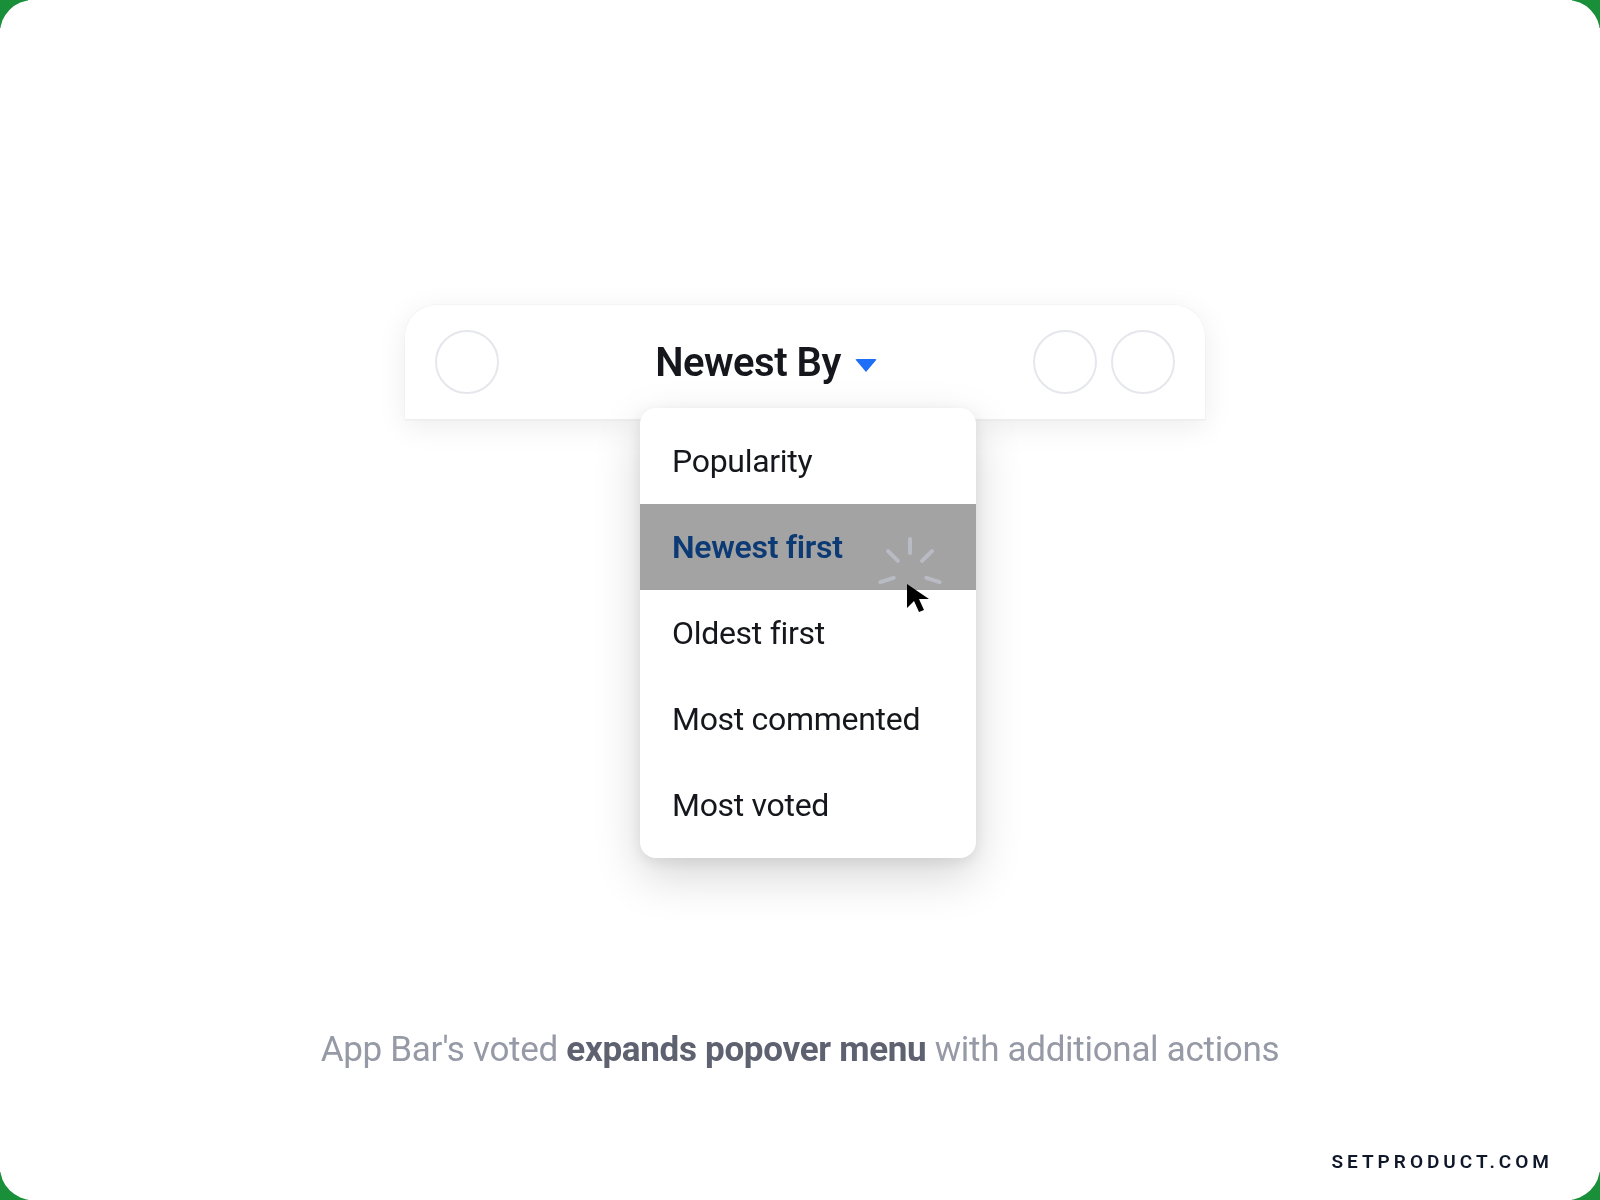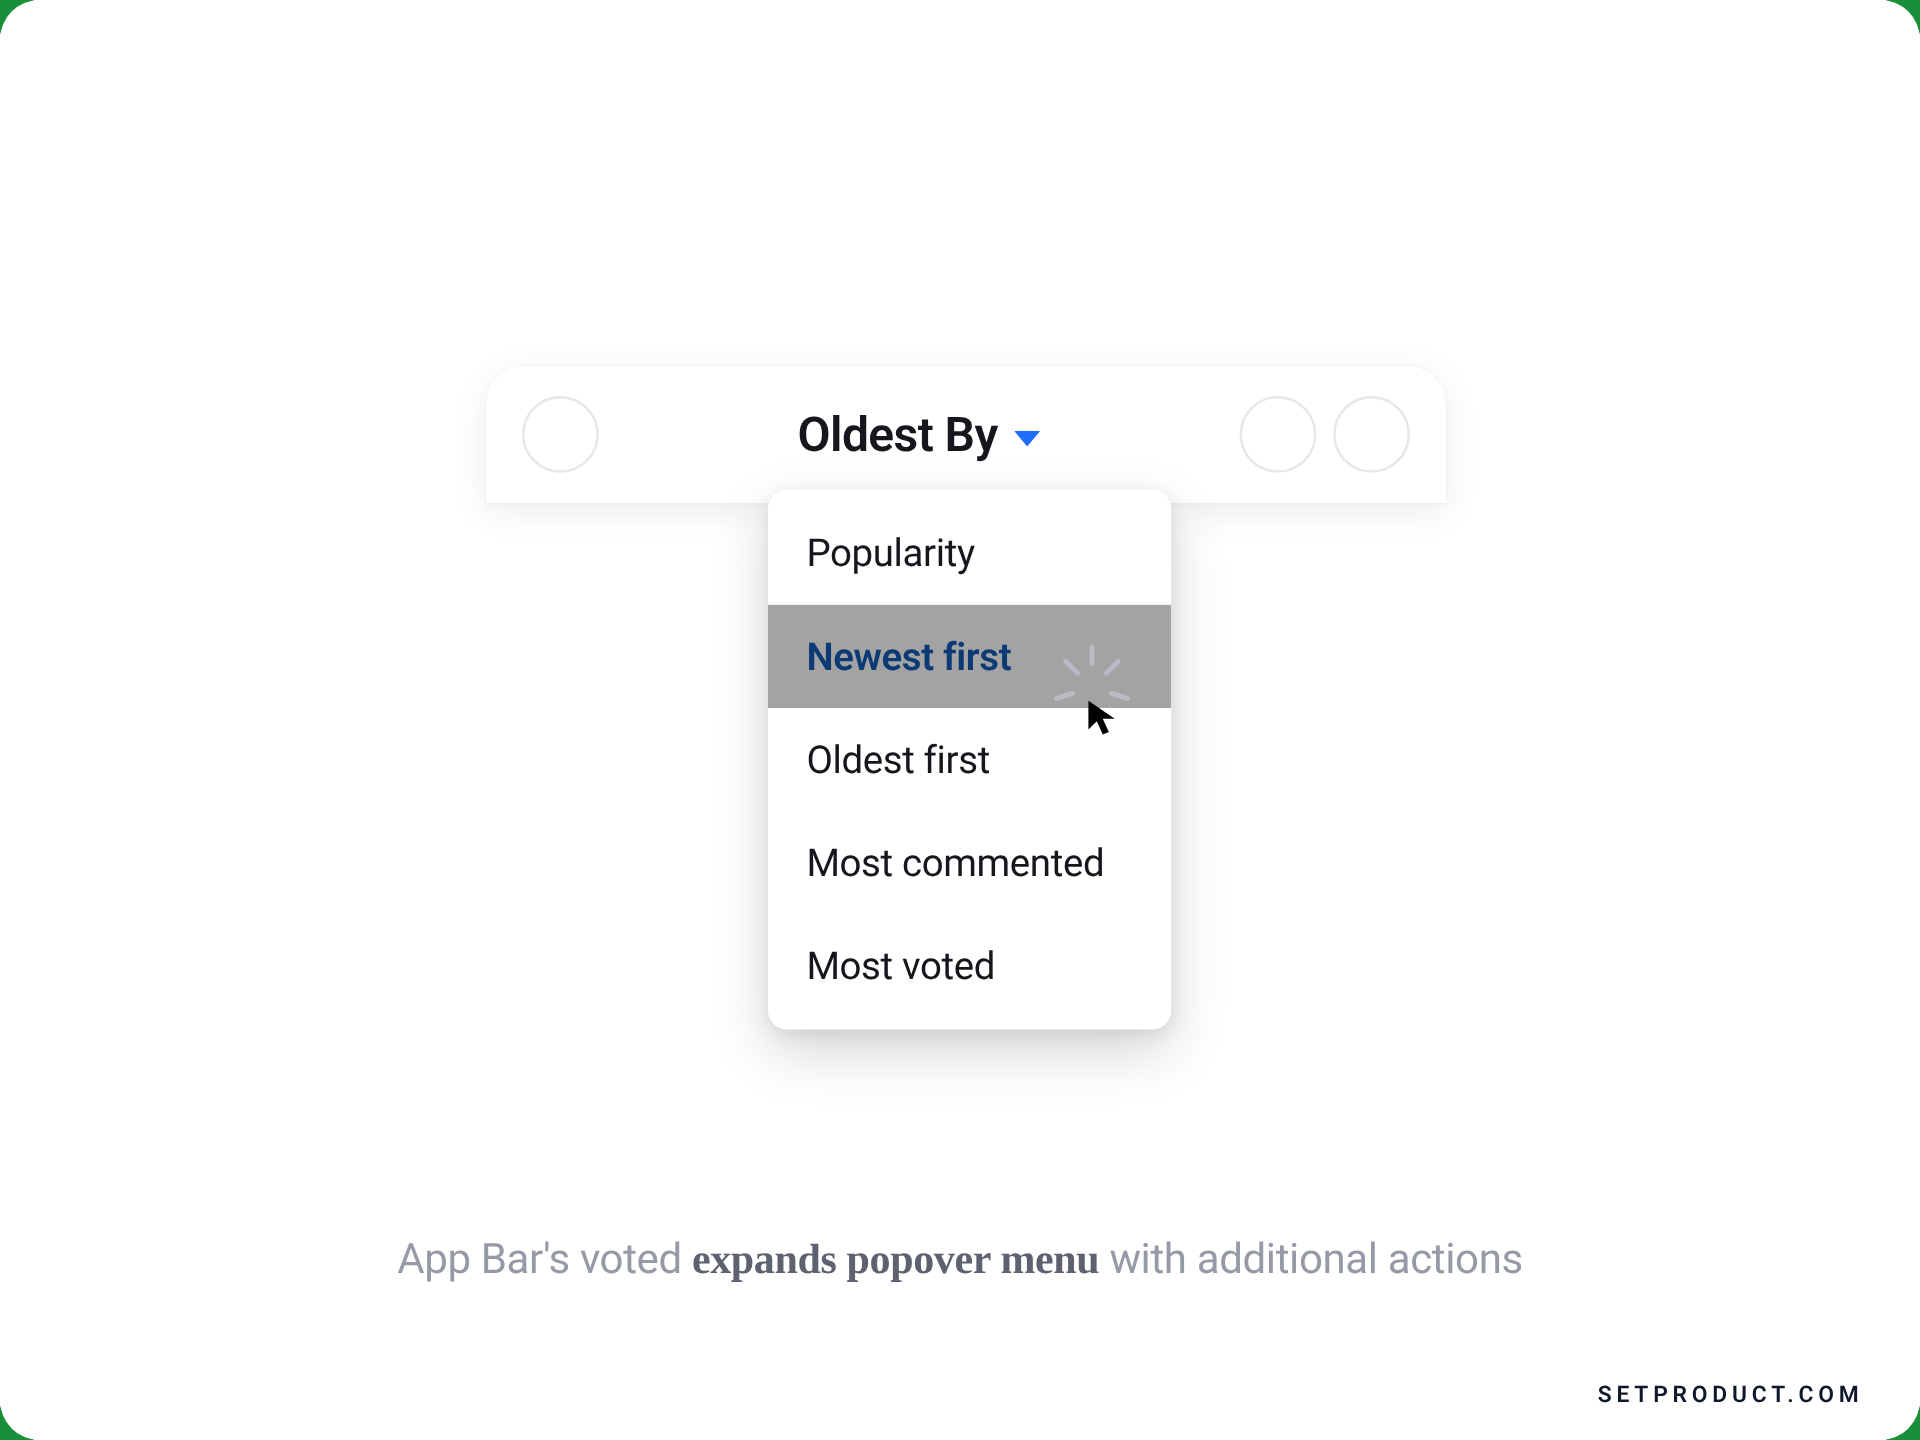--- a/index.html
+++ b/index.html
@@ -136,21 +136,21 @@
     .caption {
       position: absolute;
       left: 0;
       width: 100%;
       top: 1024px;
       text-align: center;
       font-size: 35px;
       color: #969aa6;
       letter-spacing: -0.3px;
     }
-    .caption .bold { color: #5e6270; font-weight: 700; font-family: Liberation Serif, serif; }
+    .caption .bold { color: #5e6270; font-weight: 700; }
 
     .watermark {
       position: absolute;
       right: 42px;
       bottom: 22px;
       font-size: 19px;
       letter-spacing: 4px;
       color: #0f172a;
       font-weight: 600;
     }
@@ -162,21 +162,21 @@
 <div class="corner-tr"></div>
 <div class="corner-bl"></div>
 <div class="corner-br"></div>
 
 <div class="frame">
 
 
   <div class="appbar">
     <div class="circle"></div>
     <div class="appbar-title">
-      <span class="appbar-title-text">Oldest By</span>
+      <span class="appbar-title-text">Newest By</span>
       <span class="caret-down"></span>
     </div>
     <div class="right-circles">
       <div class="circle"></div>
       <div class="circle"></div>
     </div>
   </div>
 
   <div class="popover">
     <div class="menu-item">Popularity</div>

